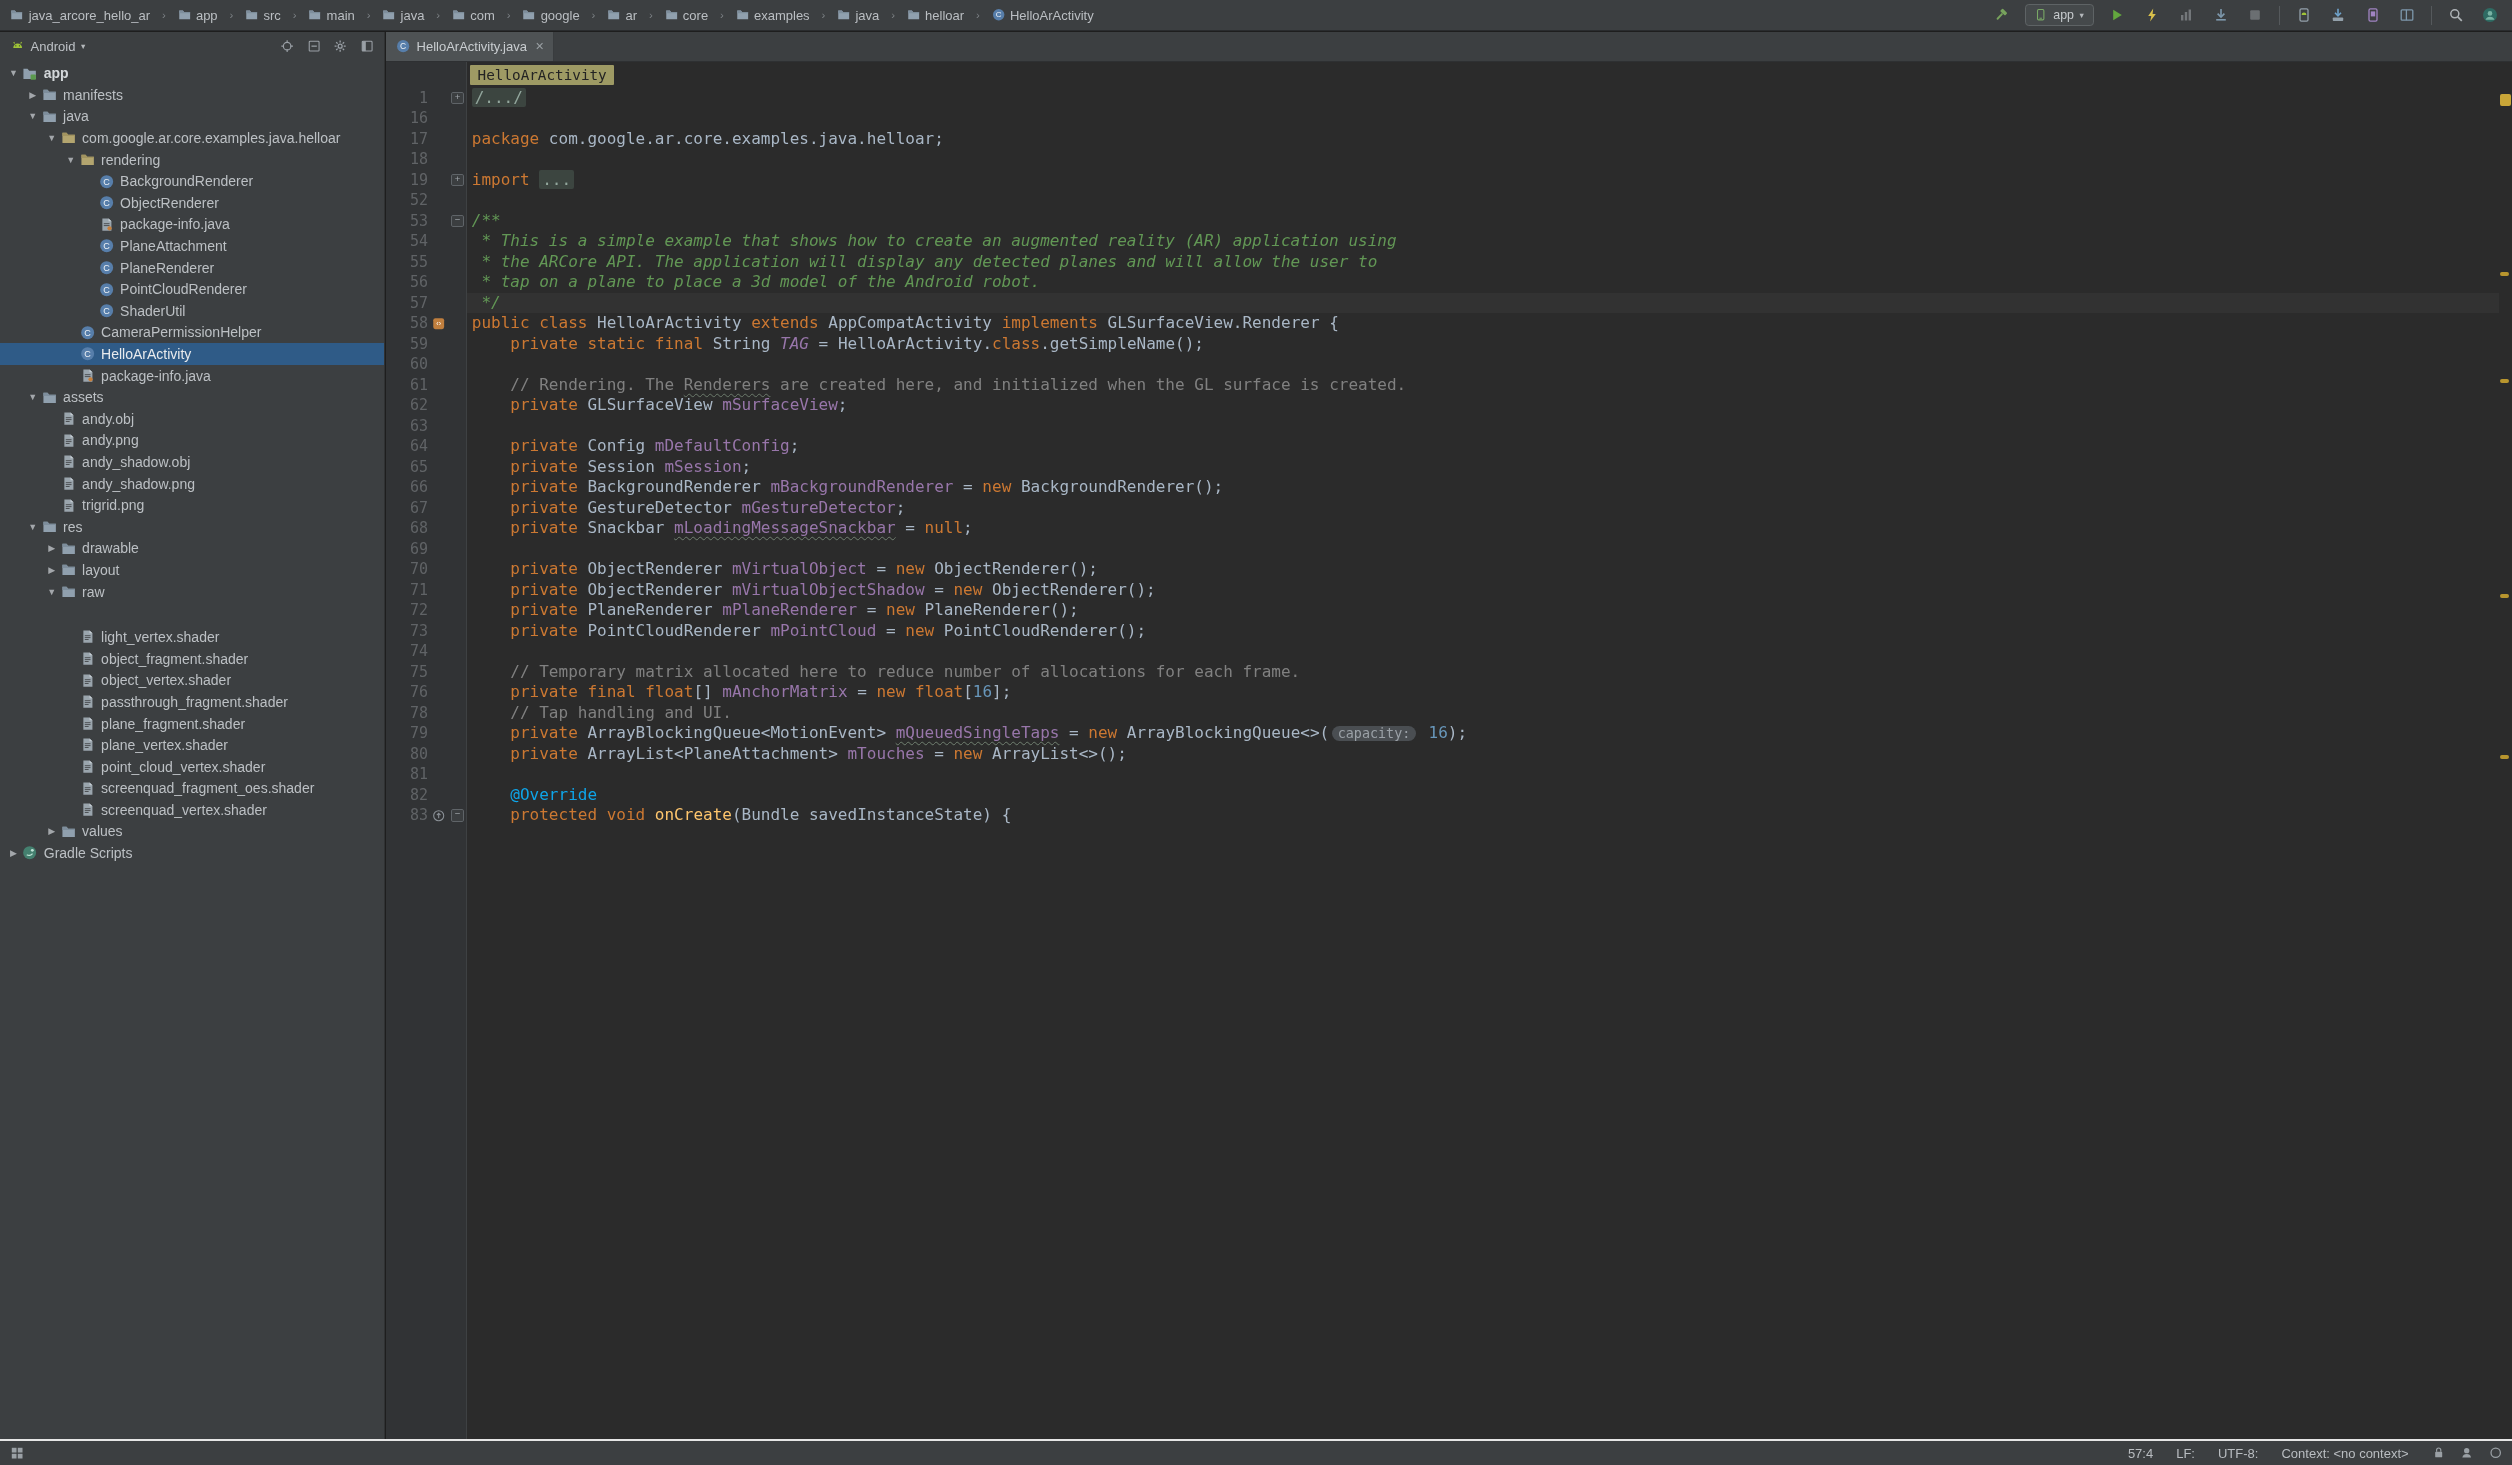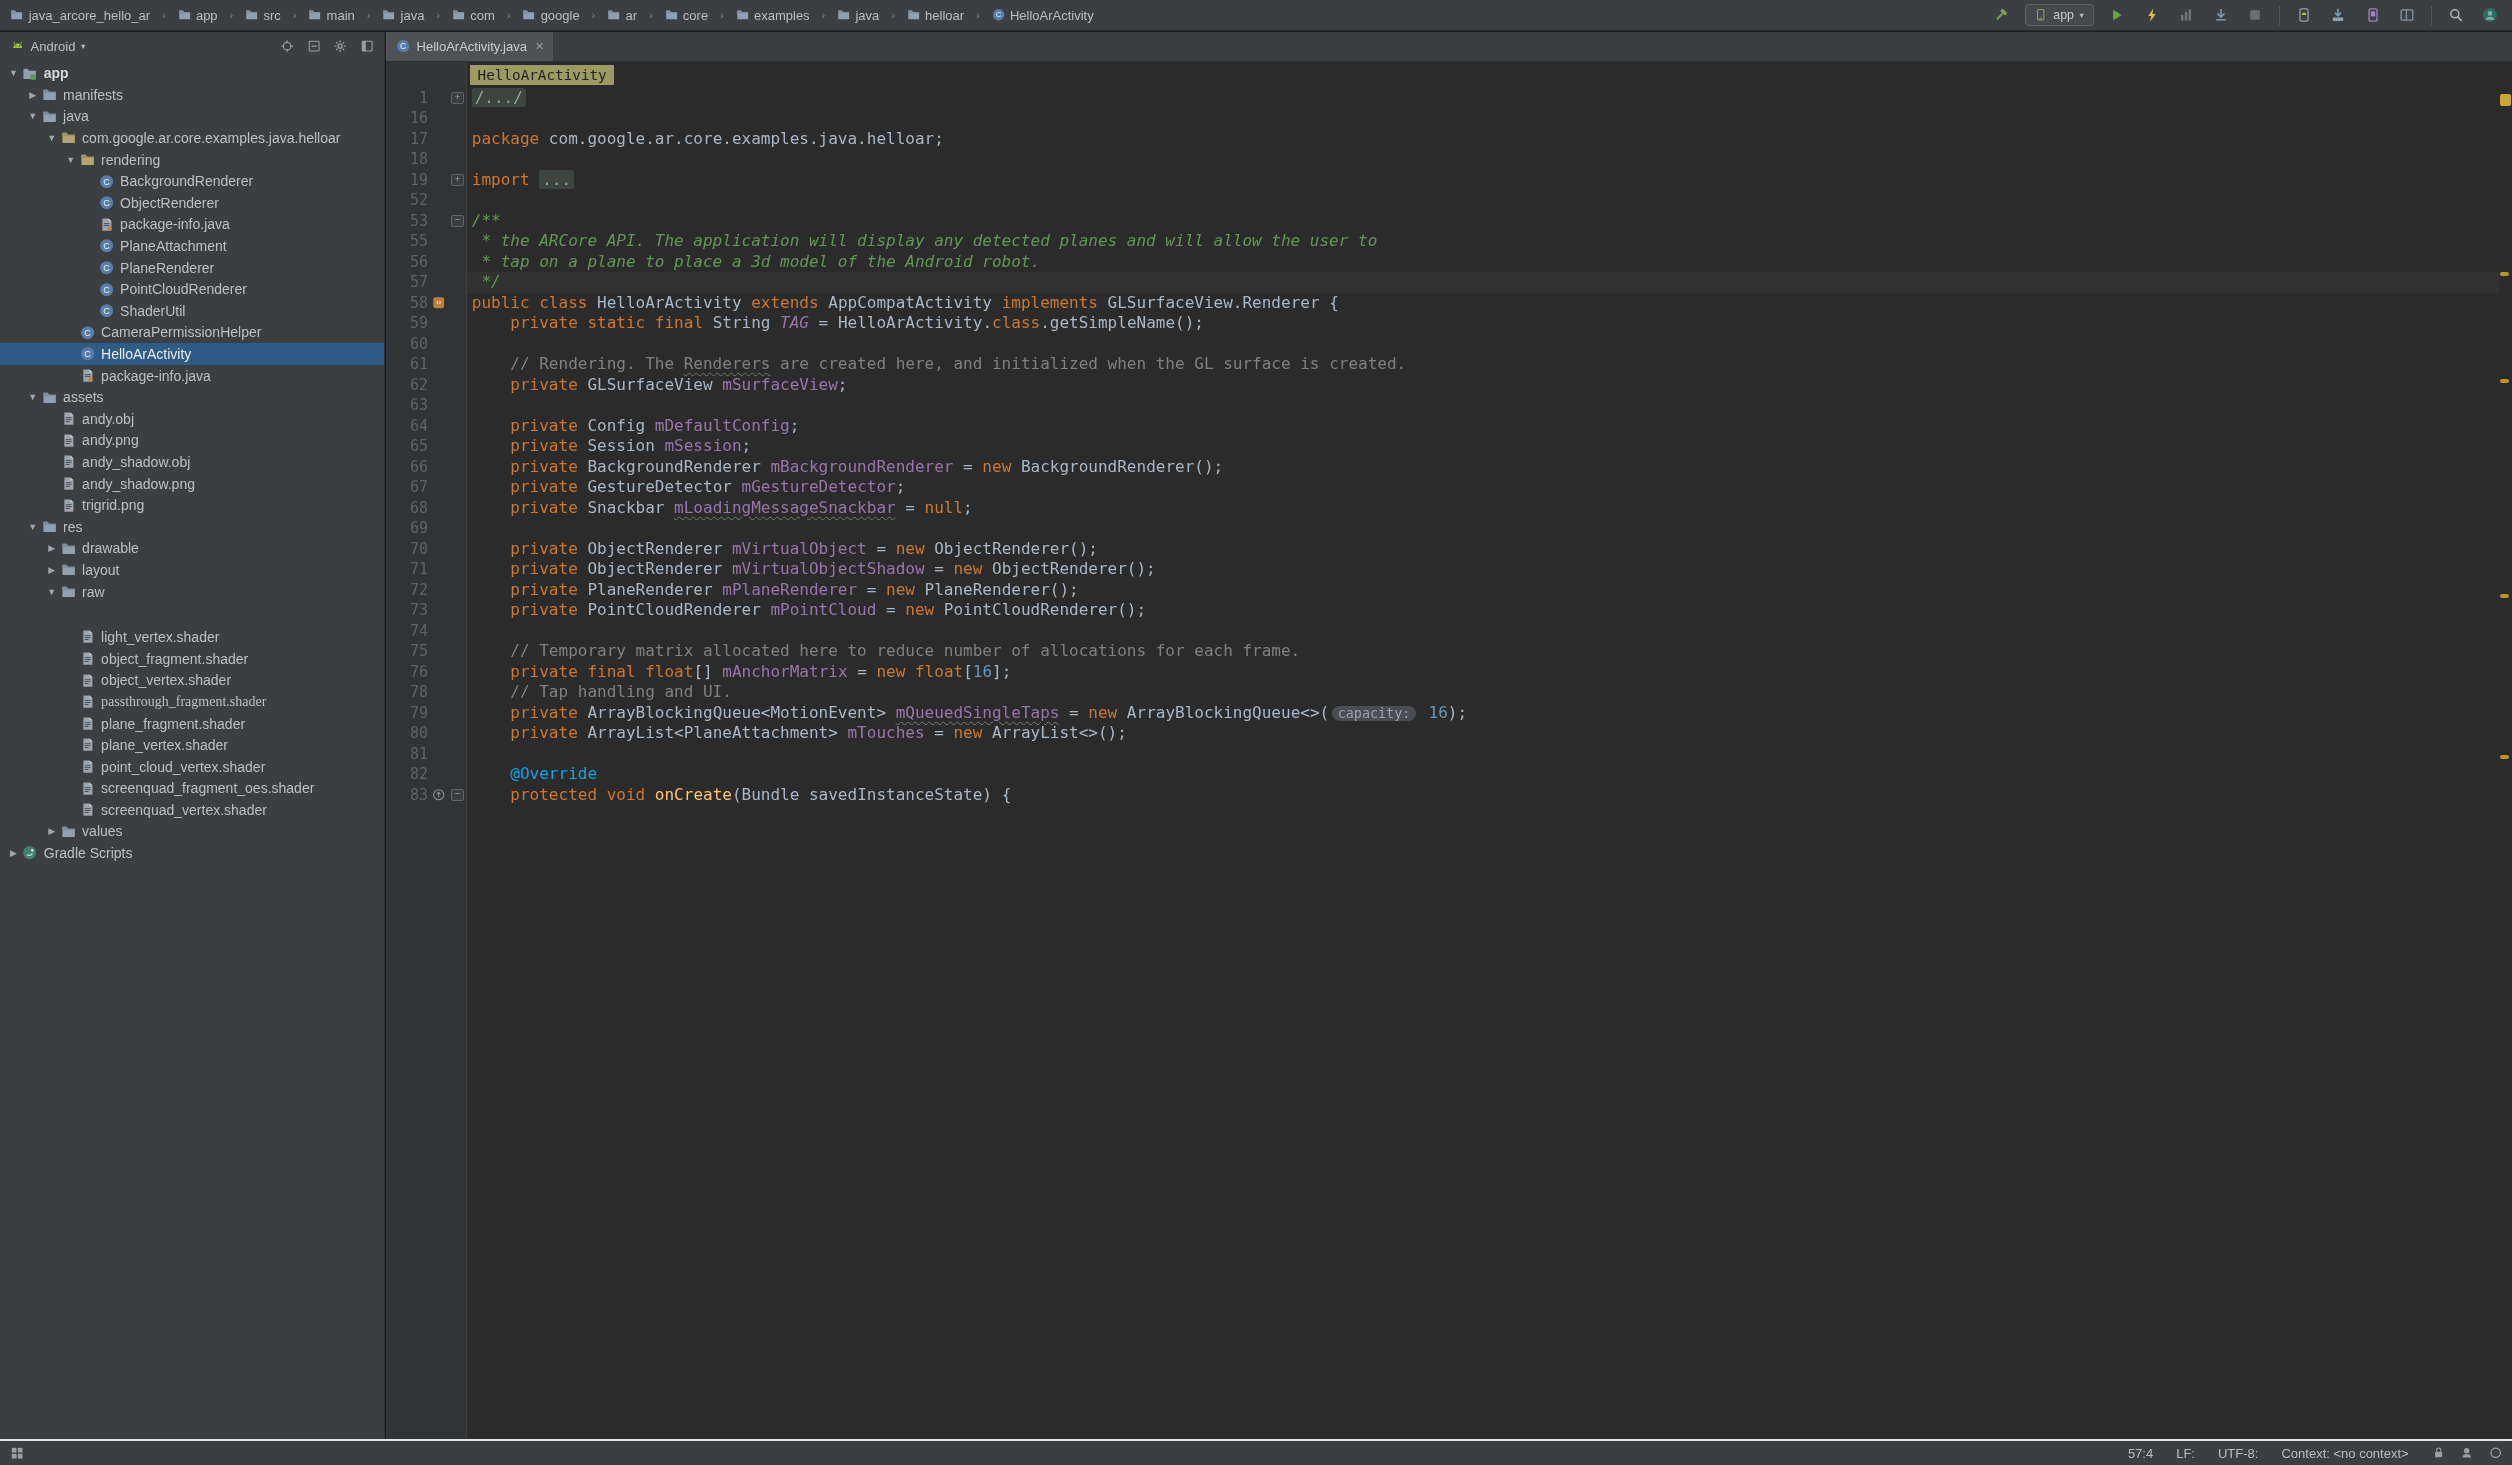--- a/index.html
+++ b/index.html
@@ -688,21 +688,21 @@
           <svg width="15.3" height="15.3" viewBox="0 0 16 16">
             <path d="M3.5 1.5h6.5l3 3v10H3.5z" fill="#9aa5ad"></path>
             <path d="M10 1.5l3 3h-3z" fill="#c6ced4"></path>
             <rect x="5" y="6.5" width="6" height="1" fill="#4a4e51"></rect>
             <rect x="5" y="8.5" width="6" height="1" fill="#4a4e51"></rect>
             <rect x="5" y="10.5" width="4" height="1" fill="#4a4e51"></rect>
           </svg>
         </span>
         <span class="tree-label">object_vertex.shader</span>
       </div>
-      <div class="tree-row" style="padding-left: 63px; font-family: Liberation Serif, serif;">
+      <div class="tree-row" style="padding-left: 63px;">
         <span class="tree-arrow"></span>
         <span class="tree-ic">
           <svg width="15.3" height="15.3" viewBox="0 0 16 16">
             <path d="M3.5 1.5h6.5l3 3v10H3.5z" fill="#9aa5ad"></path>
             <path d="M10 1.5l3 3h-3z" fill="#c6ced4"></path>
             <rect x="5" y="6.5" width="6" height="1" fill="#4a4e51"></rect>
             <rect x="5" y="8.5" width="6" height="1" fill="#4a4e51"></rect>
             <rect x="5" y="10.5" width="4" height="1" fill="#4a4e51"></rect>
           </svg>
         </span>
@@ -869,20 +869,28 @@
       </div>
       <div class="cline">
         <div class="gcell">
           <span class="gnum">53</span>
           <span class="gbadge"></span>
           <span class="gfold">
             <span class="foldbox">−</span>
           </span>
         </div>
         <div class="ccode"><span class="tok-d">/**</span></div>
+      </div>
+      <div class="cline">
+        <div class="gcell">
+          <span class="gnum">54</span>
+          <span class="gbadge"></span>
+          <span class="gfold"></span>
+        </div>
+        <div class="ccode"><span class="tok-d"> * This is a simple example that shows how to create an augmented reality (AR) application using</span></div>
       </div>
       <div class="cline">
         <div class="gcell">
           <span class="gnum">55</span>
           <span class="gbadge"></span>
           <span class="gfold"></span>
         </div>
         <div class="ccode"><span class="tok-d"> * the ARCore API. The application will display any detected planes and will allow the user to</span></div>
       </div>
       <div class="cline">

